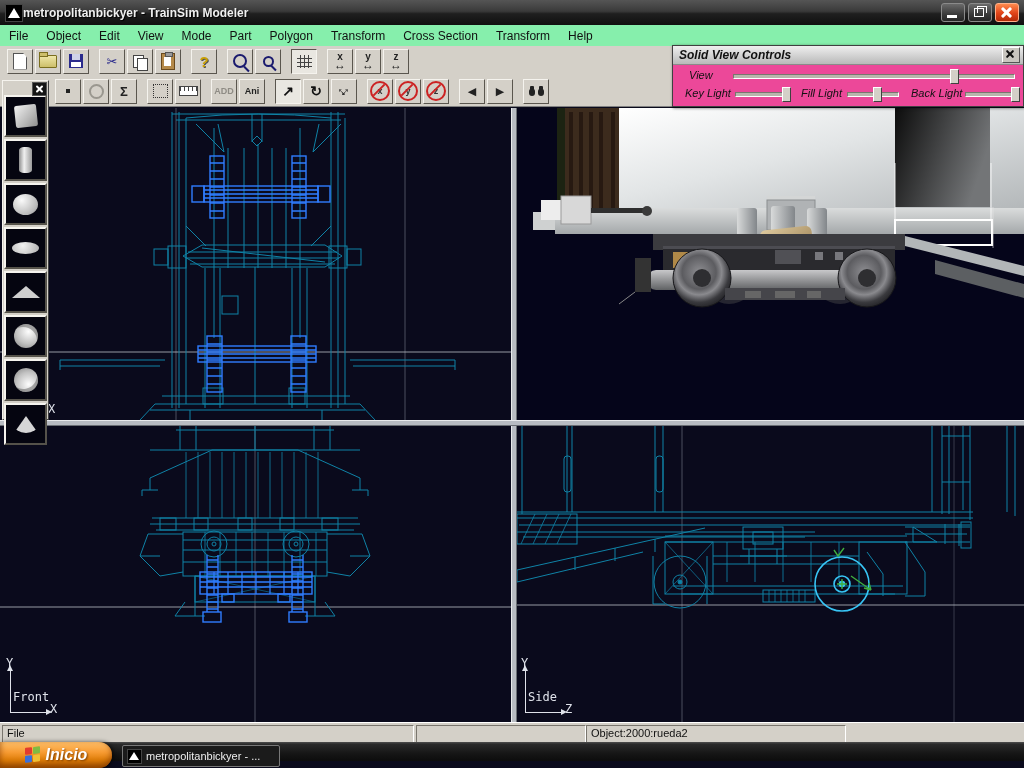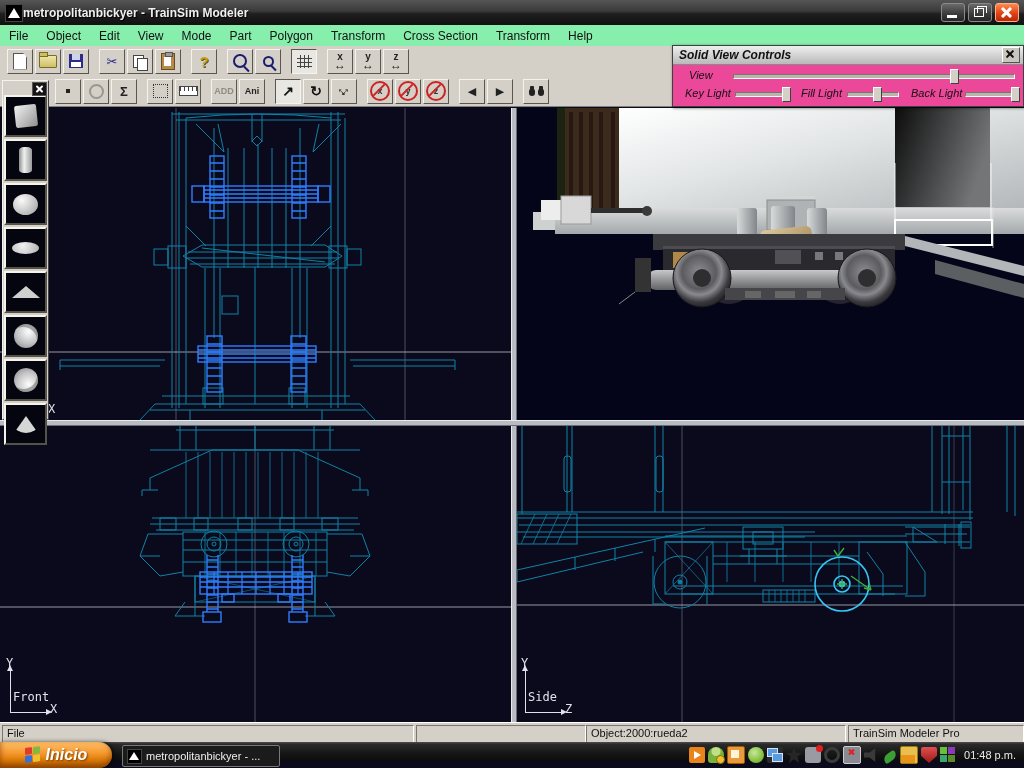--- a/index.html
+++ b/index.html
@@ -639,54 +639,31 @@
       </div>
     <div class="pal-btn">
         <div class="pp-cone"></div>
       </div>
   </div>
 
   <div id="statusbar" class="abs">
     <div class="sb-panel" style="left:2px;width:402px;">File</div>
     <div class="sb-panel" style="left:416px;width:160px;"></div>
     <div class="sb-panel" style="left:586px;width:250px;">Object:2000:rueda2</div>
-    <div class="sb-panel" style="left:848px;width:166px;">TrainSim Modeler Pro</div>
   </div>
 
   <div id="taskbar" class="abs">
     <div id="startbtn">
       <div id="start-flag">
           <i class="f1"></i>
           <i class="f2"></i>
           <i class="f3"></i>
           <i class="f4"></i>
         </div>
       <span id="start-text">Inicio</span>
     </div>
     <div id="taskitem">
       <div class="appicon"></div>
       <span>metropolitanbickyer - ...</span>
     </div>
-    <div id="tray">
-      <div class="tray-ic t-play"></div>
-      <div class="tray-ic t-user"></div>
-      <div class="tray-ic t-pic"></div>
-      <div class="tray-ic t-av"></div>
-      <div class="tray-ic t-net"></div>
-      <div class="tray-ic t-star"></div>
-      <div class="tray-ic t-phone"></div>
-      <div class="tray-ic t-search"></div>
-      <div class="tray-ic t-mon"></div>
-      <div class="tray-ic t-vol"></div>
-      <div class="tray-ic t-voip"></div>
-      <div class="tray-ic t-folder"></div>
-      <div class="tray-ic t-shield"></div>
-      <div class="tray-ic t-grid">
-          <i></i>
-          <i></i>
-          <i></i>
-          <i></i>
-        </div>
-      <span id="tray-clock">01:48 p.m.</span>
-    </div>
   </div>
 
 </div>
 
 </body></html>

